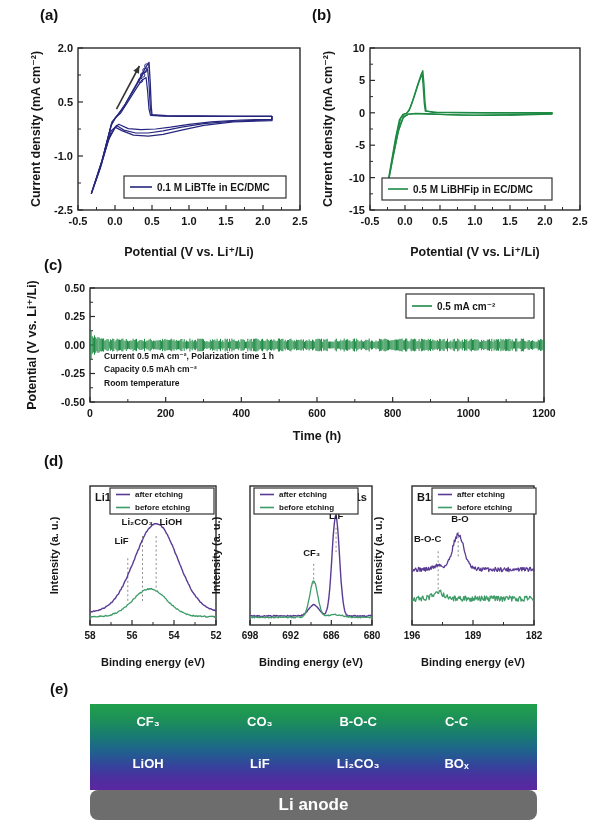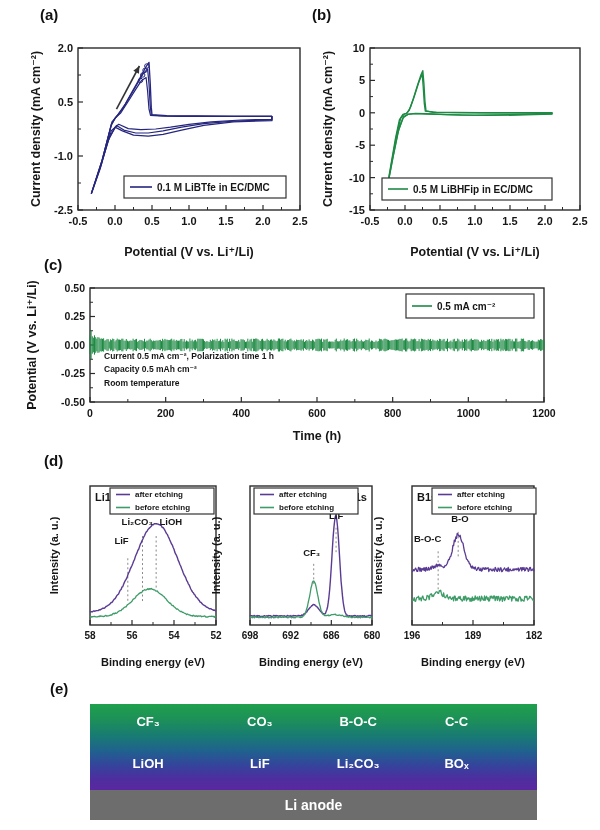--- a/index.html
+++ b/index.html
@@ -19,21 +19,21 @@
   #ch-f{left:198px;top:472px}
   #ch-b1{left:360px;top:472px}
   svg text{font-family:"Liberation Sans","DejaVu Sans",sans-serif;font-weight:700;fill:#161616;}
   #sei{position:absolute;left:90px;top:704px;width:447px;}
   .sei-grad{position:relative;height:86px;
     background:linear-gradient(180deg,#1fa04c 0%,#1d9058 18%,#187a74 38%,#20618e 55%,#35439c 72%,#4c2f9f 86%,#5b27a0 100%);}
   .sl{position:absolute;transform:translateX(-50%);color:#ffffff;font-size:13px;font-weight:700;white-space:nowrap;}
   .r1{top:10px}.r2{top:52px}
   .c1{left:13%}.c2{left:38%}.c3{left:60%}.c4{left:82%}
   .sei-sub{height:30px;background:#6d6d6d;display:flex;align-items:center;justify-content:center;
-    color:#ffffff;font-size:14px;font-weight:700;}
+    color:#ffffff;font-size:17px;font-weight:700;border-radius:8px;}
 </style>
 </head>
 <body>
 
 <div id="fig">
   <div class="pl" id="pl-a">(a)</div>
   <div class="pl" id="pl-b">(b)</div>
   <div class="pl" id="pl-c">(c)</div>
   <div class="pl" id="pl-d">(d)</div>
   <div class="pl" id="pl-e">(e)</div>

